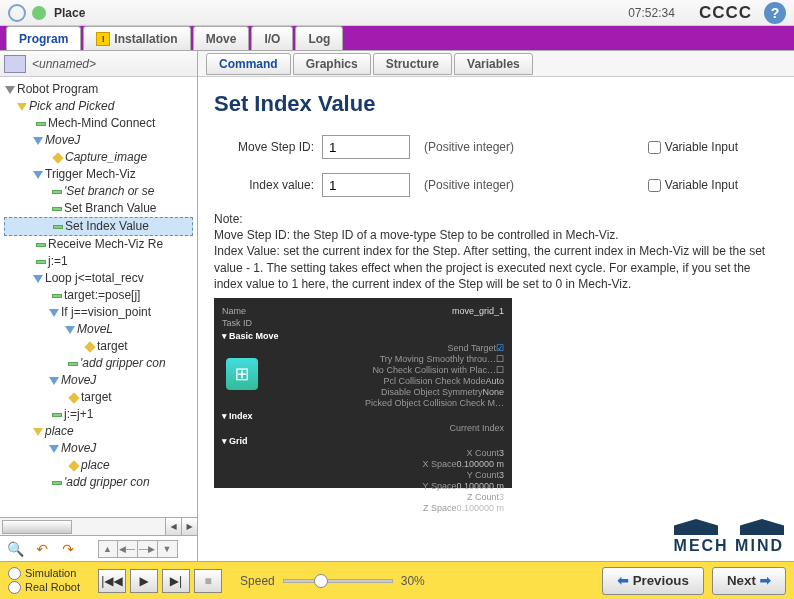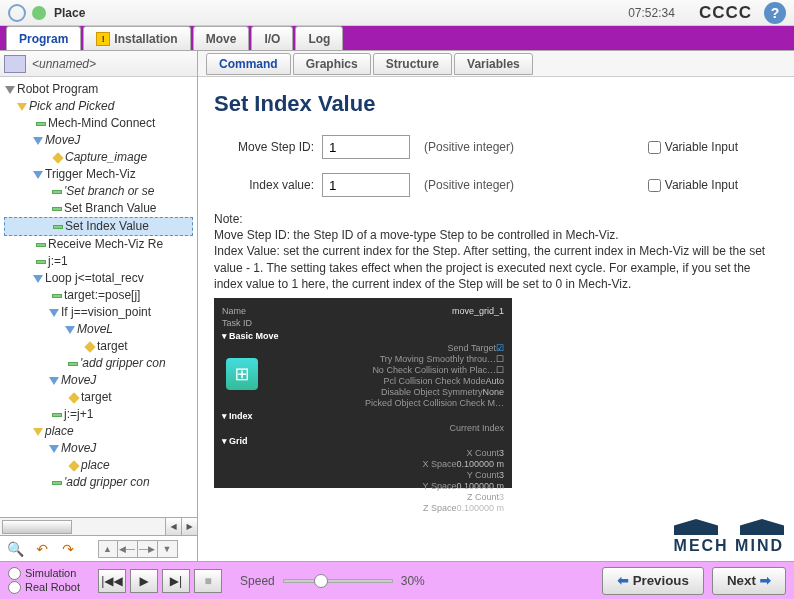--- a/index.html
+++ b/index.html
@@ -62,21 +62,21 @@
 .mv .sec { font-weight:bold; color:#fff; margin:3px 0 2px; }
 .mv .r { display:flex; justify-content:flex-end; padding-left:60px; margin-bottom:1px; }
 .mv .r .k { color:#999; }
 .mv .r .v { color:#bbb; }
 .mvicon { position:absolute; left:12px; top:60px; width:32px; height:32px; background:linear-gradient(#4dd,#3b9); border-radius:4px; display:flex; align-items:center; justify-content:center; color:#fff; font-size:18px; }
 .corner-logo { position:absolute; right:10px; bottom:6px; font-weight:bold; font-size:16px; letter-spacing:2px; color:#1a3a5a; display:flex; flex-direction:column; align-items:flex-end; }
 .corner-logo .wings { display:flex; gap:22px; margin-bottom:2px; }
 .corner-logo .wing { width:44px; height:16px; background:#1a3a5a; clip-path:polygon(0 100%,100% 100%,100% 40%,50% 0,0 40%); }
 .corner-logo .wing.r { transform:scaleX(-1); }
 
-.bottombar { height:38px; display:flex; align-items:center; padding:0 8px; background:#f0abfc; border-top:1px solid #aaa; }
+.bottombar { height:38px; display:flex; align-items:center; padding:0 8px; background:#fde047; border-top:1px solid #aaa; }
 .rads { display:flex; flex-direction:column; font-size:11px; margin-right:18px; }
 .rads label { display:flex; align-items:center; margin-bottom:1px; }
 .rads input { margin-right:4px; }
 .transport { display:flex; gap:4px; margin-right:18px; }
 .transport .tb { width:28px; height:24px; border:1px solid #888; background:linear-gradient(#fff,#ddd); display:flex; align-items:center; justify-content:center; font-size:12px; }
 .speed { display:flex; align-items:center; gap:8px; color:#555; }
 .speed .track { width:110px; height:4px; background:#ccc; border:1px solid #aaa; position:relative; }
 .speed .knob { position:absolute; left:28%; top:-6px; width:14px; height:14px; background:#fff; border:1px solid #888; border-radius:50%; }
 .navbtns { margin-left:auto; display:flex; gap:8px; }
 .navbtns button { height:28px; padding:0 14px; border:1px solid #888; background:linear-gradient(#fff,#ddd); font-weight:bold; color:#333; display:flex; align-items:center; gap:4px; border-radius:3px; cursor:pointer; }

